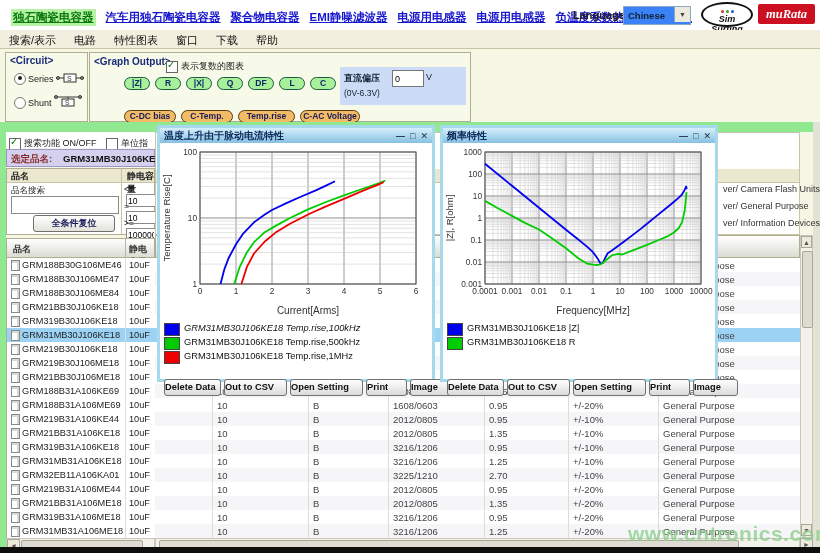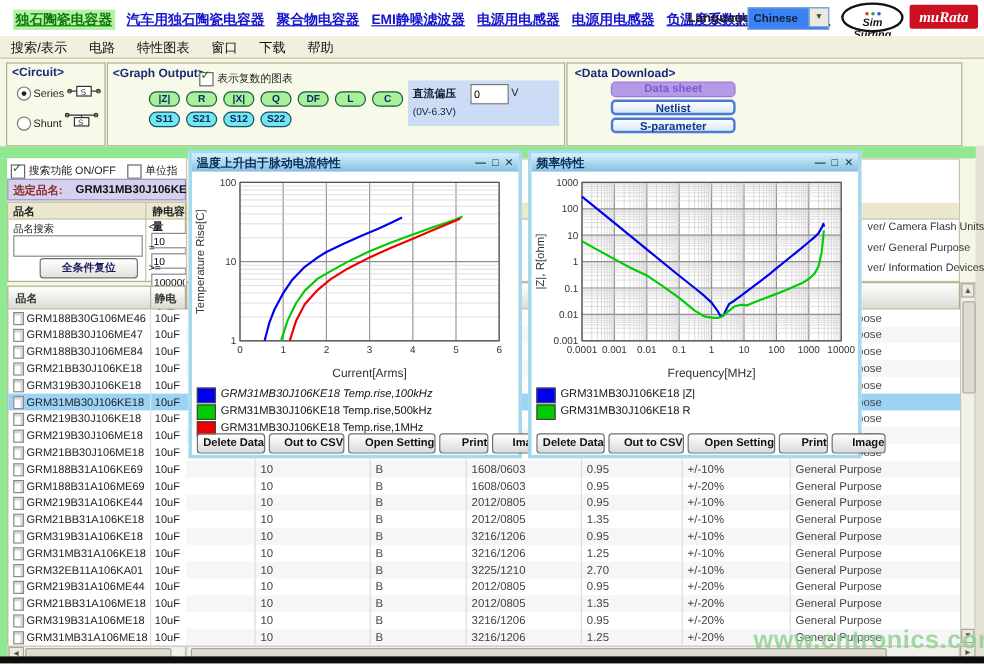--- a/index.html
+++ b/index.html
@@ -107,21 +107,21 @@
   
   .win{position:absolute;border:3px solid #a6d9ec;background:#fff;box-sizing:border-box;}
   .titlebar{height:15px;background:linear-gradient(#d6f0fb,#86c0e2);display:flex;align-items:center;
             font-size:10px;font-weight:bold;color:#0a2a5a;padding-left:4px;}
   .titlebar .icons{margin-left:auto;padding-right:4px;font-size:9px;color:#234;}
   .titlebar .icons span{margin-left:5px;font-weight:bold;}
   .legendrow{position:absolute;height:13px;}
   .legendrow .sw{position:absolute;left:4px;top:1px;width:14px;height:11px;border:1px solid #444;}
   .legendrow .lt{position:absolute;left:24px;top:1px;font-size:9.3px;color:#111;white-space:nowrap;}
   .winbtn{position:absolute;height:17px;background:linear-gradient(#ffffff,#dadada);border:1px solid #707070;
-          border-radius:3px;font-size:9.3px;font-weight:bold;color:#111;text-align:right;line-height:15px;box-sizing:border-box;}
+          border-radius:3px;font-size:9.3px;font-weight:bold;color:#111;text-align:left;line-height:15px;box-sizing:border-box;margin-top:18px;}
   
   #blackbar{left:0;top:547px;width:820px;height:6px;background:#0d0d0d;}
   #watermark{left:628px;top:522px;font-size:21px;font-weight:bold;color:#8fd08f;opacity:.8;letter-spacing:.5px;z-index:60;}
   svg text{font-family:"Liberation Sans","DejaVu Sans",sans-serif;}
 </style>
 </head>
 <body>
 
 <div id="app">
 
@@ -161,37 +161,29 @@
             </svg></span></div>
       </div>
   </div>
 
   <div id="menubar" class="abs"><span class="menuitem">搜索/表示</span><span class="menuitem">电路</span><span class="menuitem">特性图表</span><span class="menuitem">窗口</span><span class="menuitem">下载</span><span class="menuitem">帮助</span></div>
 
   <div id="graph-panel" class="abs panel">
     <div class="ptitle" style="position:absolute;left:4px;top:3px;">&lt;Graph Output&gt;</div>
     <span class="abs" style="left:76px;top:4px;"><span class="chk on"></span><span class="chklabel">表示复数的图表</span></span>
     <div id="grow1" class="abs" style="left:34px;top:19px;"><span class="gbtn" style="margin-right: 5px;">|Z|</span><span class="gbtn" style="margin-right: 5px;">R</span><span class="gbtn" style="margin-right: 5px;">|X|</span><span class="gbtn" style="margin-right: 5px;">Q</span><span class="gbtn" style="margin-right: 5px;">DF</span><span class="gbtn" style="margin-right: 5px;">L</span><span class="gbtn" style="margin-right: 5px;">C</span></div>
-    <div id="grow2" class="abs" style="left:34px;top:36px;"><span class="cbtn" style="margin-right: 5px;">S11</span><span class="cbtn" style="margin-right: 5px;">S21</span><span class="cbtn" style="margin-right: 5px;">S12</span><span class="cbtn" style="margin-right: 5px;">S22</span></div>
+    <div id="grow3" class="abs" style="left:34px;top:52px;"><span class="obtn" style="width: 52px; margin-right: 5px;">C-DC bias</span><span class="obtn" style="width: 52px; margin-right: 5px;">C-Temp.</span><span class="obtn" style="width: 57px; margin-right: 5px;">Temp.rise</span><span class="obtn" style="width: 60px; margin-right: 5px;">C-AC Voltage</span></div>
     <div id="dc-area" class="abs">
       <span class="lbl">直流偏压</span>
       <input id="dc-input" value="0" style="">
       <span id="dc-unit">V</span>
       <span id="dc-range">(0V-6.3V)</span>
     </div>
   </div>
 
-  <div id="dl-panel" class="abs panel">
-    <div class="ptitle" style="position:absolute;left:6px;top:3px;">&lt;Data Download&gt;</div>
-    <div id="dl-buttons">
-        <div class="dlbtn dis" style="position: absolute; left: 36px; top: 15px; margin: 0px;">Data sheet</div>
-        <div class="dlbtn en" style="position: absolute; left: 36px; top: 30px; margin: 0px;">Netlist</div>
-        <div class="dlbtn en" style="position: absolute; left: 36px; top: 45px; margin: 0px;">S-parameter</div>
-      </div>
-  </div>
 
   <div id="greenband" class="abs"></div>
   <div id="greenstrip" class="abs"></div>
   <div id="rightspacer" class="abs"></div>
 
   <div id="searchrow" class="abs">
     <span class="abs" style="left:3px;top:2px;"><span class="chk on"></span><span class="chklabel">搜索功能 ON/OFF</span></span>
     <span class="abs" style="left:100px;top:2px;"><span class="chk"></span><span class="chklabel">单位指定</span></span>
   </div>
 

